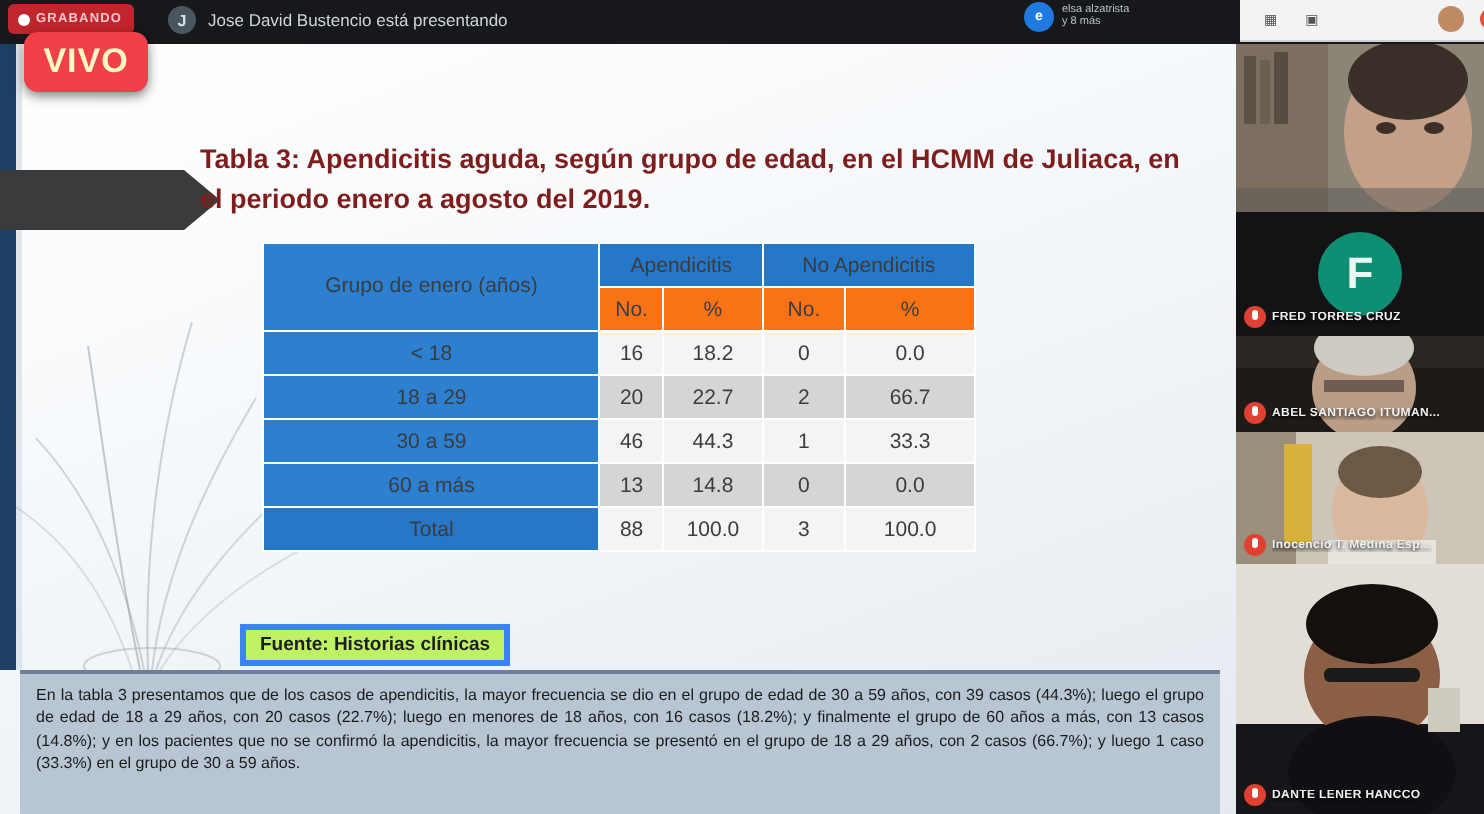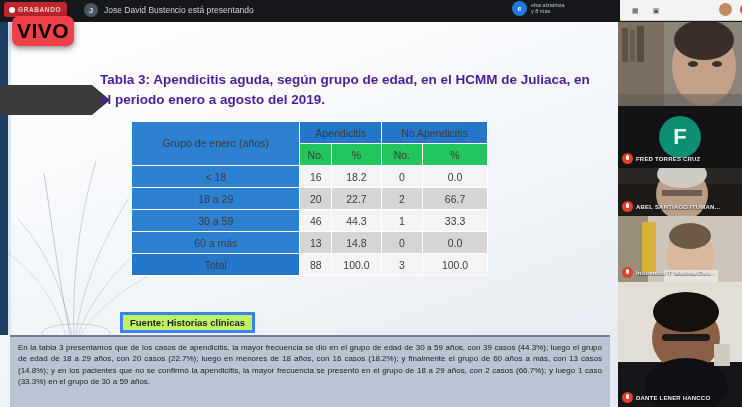--- a/index.html
+++ b/index.html
@@ -30,45 +30,45 @@
   .mt-ico{font-size:7px;color:#555;line-height:1;}
   .mt-av{position:absolute;right:22px;top:3px;width:13px;height:13px;border-radius:50%;
     background:#c08a62;}
   .mt-av2{position:absolute;right:3px;top:4px;width:11px;height:11px;border-radius:50%;
     background:#e2513d;}
 
   
   .live-badge{position:absolute;left:12px;top:16px;width:62px;height:30px;background:#f1404a;
     border-radius:7px;display:flex;align-items:center;justify-content:center;z-index:35;
     box-shadow:0 2px 6px rgba(0,0,0,.5);}
-  .live-badge span{color:#000000;font-size:21px;font-weight:bold;letter-spacing:.5px;}
+  .live-badge span{color:#fef9c3;font-size:17px;font-weight:bold;letter-spacing:.5px;}
   .view-wrap{position:absolute;left:88px;top:18px;display:flex;align-items:center;gap:8px;z-index:35;}
   .eye{width:34px;height:22px;}
   .view-count{color:#fff;font-size:24px;font-weight:bold;letter-spacing:.5px;}
 
   
   .slide{position:absolute;left:0;top:22px;width:618px;height:385px;background:#eef2f5;overflow:hidden;}
   .slide-bg{position:absolute;inset:0;background:linear-gradient(160deg,#ffffff 0%,#f4f7fa 45%,#e4eaf0 100%);}
   .left-stripe{position:absolute;left:0;top:0;width:8px;height:313px;background:#1c3f63;}
   .left-stripe2{position:absolute;left:8px;top:0;width:3px;height:313px;background:#dfe6ec;}
   .arrow-banner{position:absolute;left:0;top:63px;width:92px;height:30px;background:#3b3b3b;}
   .arrow-banner:after{content:"";position:absolute;left:92px;top:0;border-top:15px solid transparent;
     border-bottom:15px solid transparent;border-left:18px solid #3b3b3b;}
 
   .grass{position:absolute;left:0;bottom:72px;width:230px;height:200px;opacity:.55;}
 
-  .slide-title{position:absolute;left:100px;top:48px;width:500px;color:#4c1d95;font-size:13.5px;
+  .slide-title{position:absolute;left:100px;top:48px;width:500px;color:#7f1d1d;font-size:13.5px;
     font-weight:bold;line-height:1.45;}
 
   
   .tbl{position:absolute;left:131px;top:99px;border-collapse:collapse;width:357px;}
   .tbl td,.tbl th{border:1px solid #ffffff;padding:0;height:21px;text-align:center;
     font-size:10.5px;color:#3c3c3c;font-weight:normal;}
   .hdr-blue{background:#2477c9;color:#ffffff;font-weight:bold;font-size:11px;}
-  .hdr-grey{background:#22c55e;color:#4a4a4a;font-size:10px;}
+  .hdr-grey{background:#f97316;color:#4a4a4a;font-size:10px;}
   .rowlabel{background:#2d7fd0;color:#fff;font-weight:bold;text-align:left;padding-left:7px;font-size:10.5px;}
   .rowlabel.total{background:#2477c9;}
   .cell-light{background:#f4f4f4;}
   .cell-dark{background:#d5d5d5;}
   .grp-cell{background:#2d7fd0;color:#fff;font-weight:bold;font-size:11px;line-height:1.25;
     text-align:left;padding-left:7px;}
 
   .fuente{position:absolute;left:120px;top:290px;background:#bef264;border:3px solid #3b82f6;
     padding:2px 7px;font-size:9.5px;font-weight:bold;color:#1d1d1d;}
 

